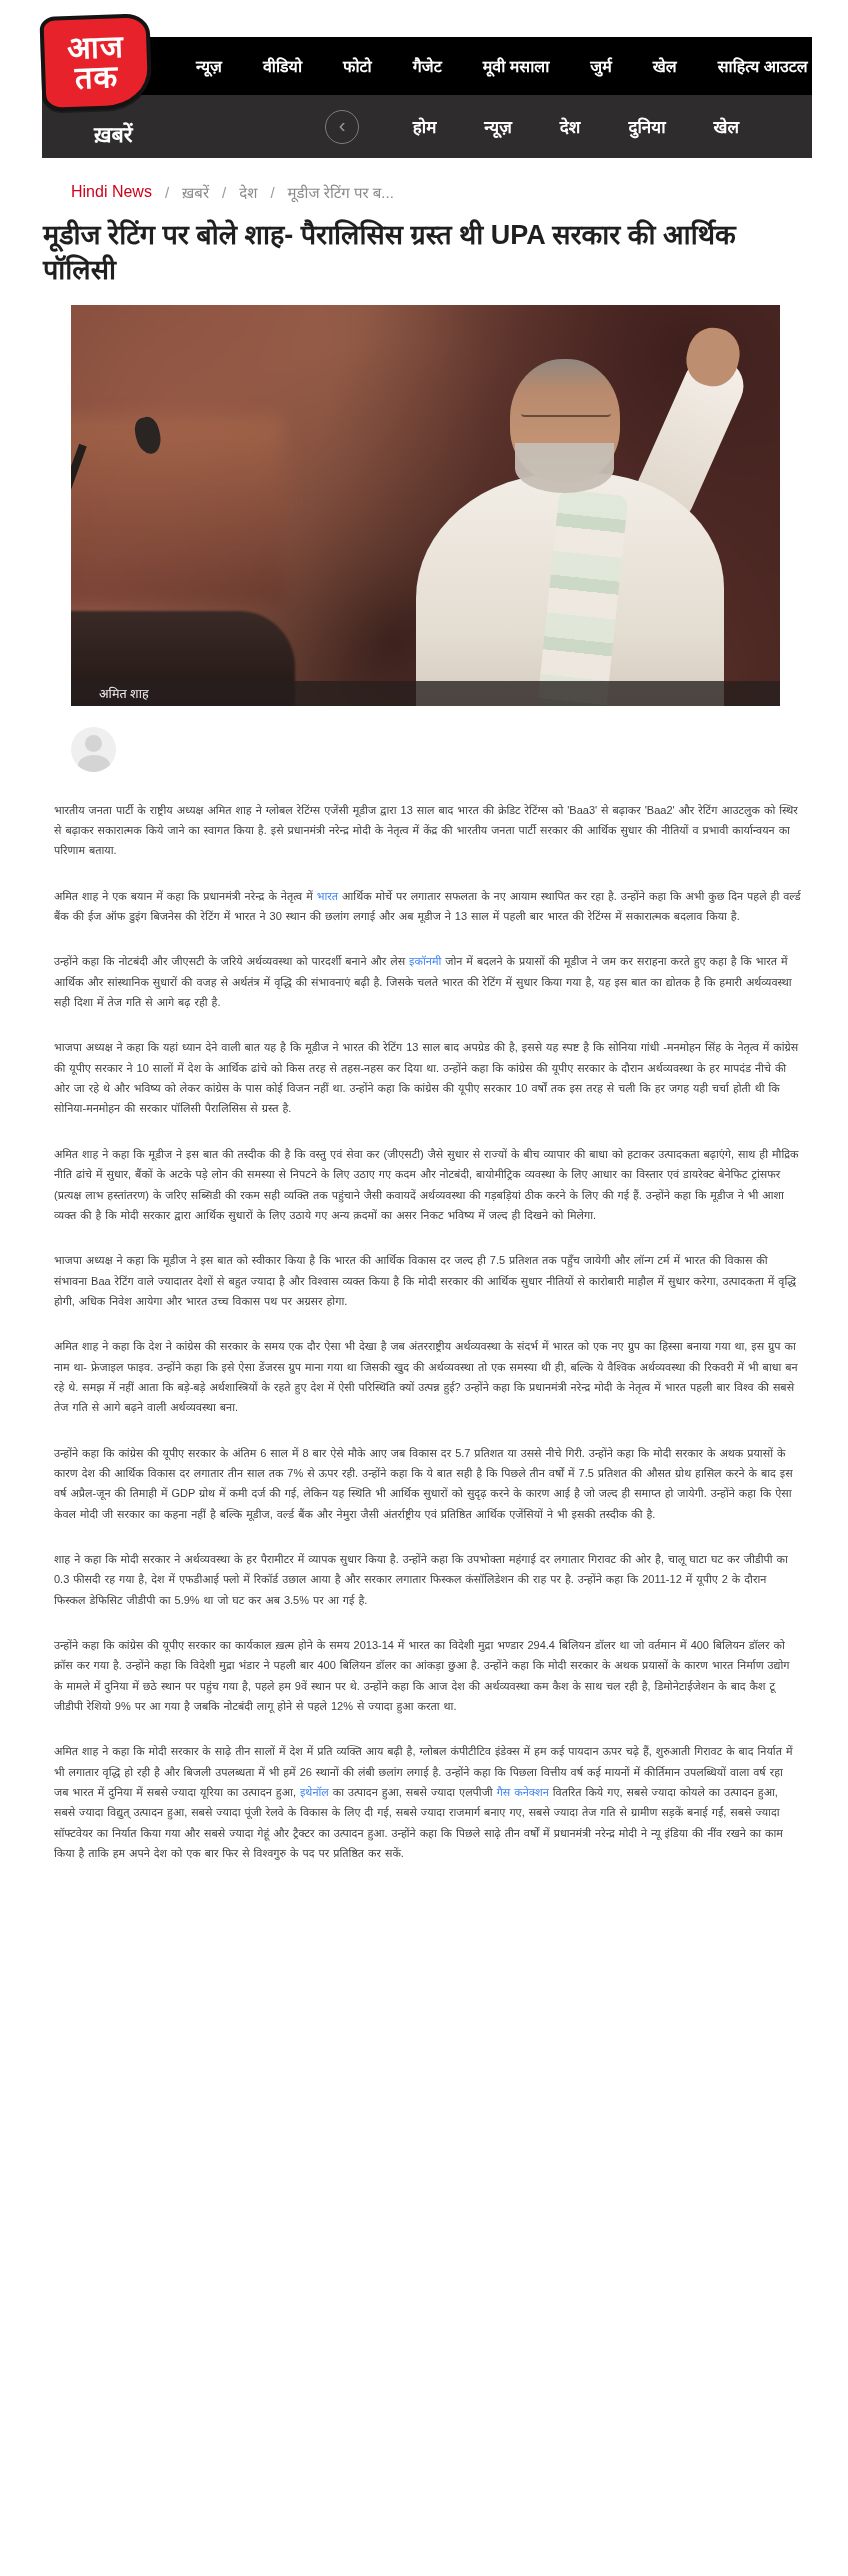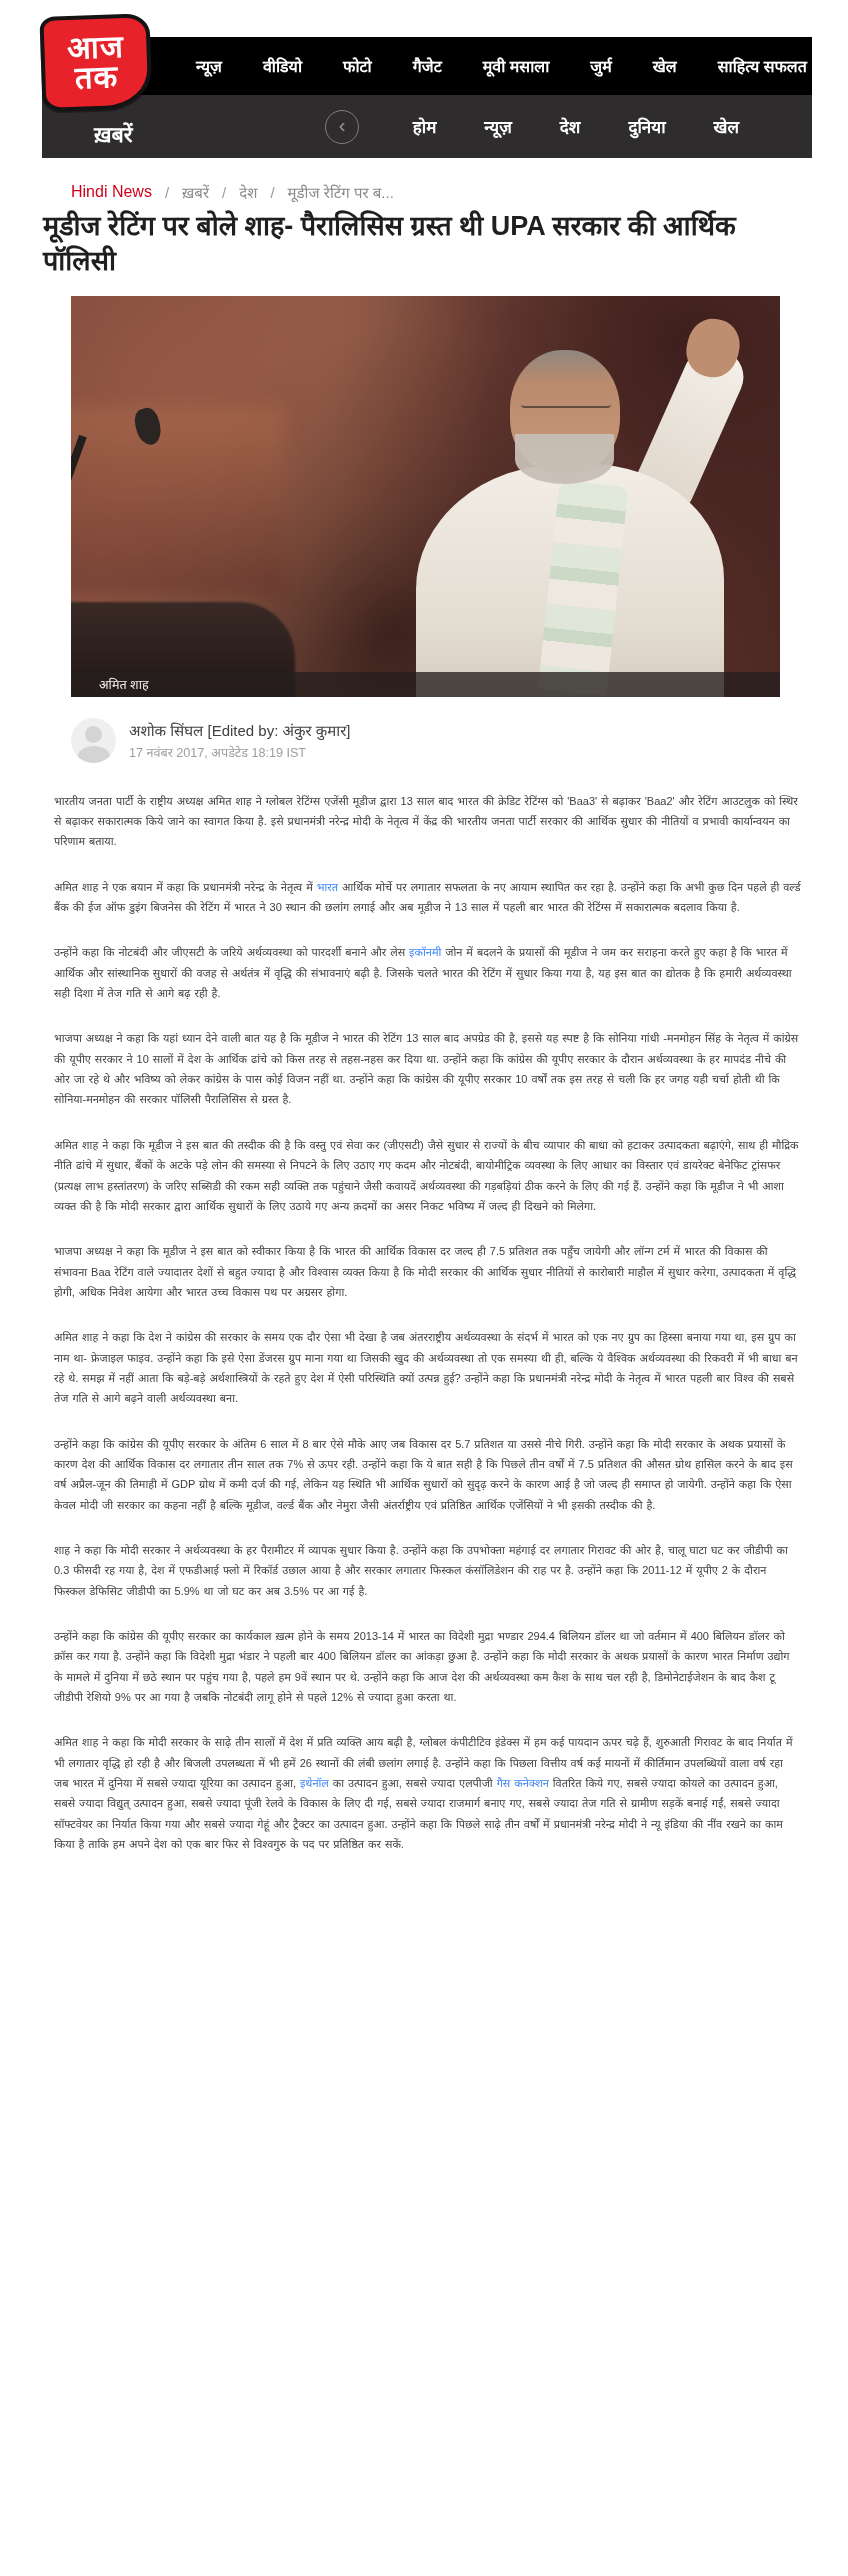--- a/index.html
+++ b/index.html
@@ -48,21 +48,21 @@
   .breadcrumb {
     margin:24px 37px 0 71px; font-size:15px; color:#8a8a8a;
     display:flex; align-items:center; gap:13px; flex-wrap:nowrap;
   }
   .breadcrumb .crumb { cursor:pointer; }
   .breadcrumb .crumb.first { color:#d0021b; font-size:16px; }
   .breadcrumb .sep { color:#9a9a9a; }
 
   
   .article-title {
-    margin:7px 45px 0 43px; font-size:27px; font-weight:bold; color:#1f1f1f;
+    margin:16px 45px 0 43px; font-size:27px; font-weight:bold; color:#1f1f1f;
     line-height:1.3; max-width:765px;
   }
 
   
   .hero {
     position:relative; margin:17px auto 0 71px; width:709px; height:401px;
     overflow:hidden; background:#6d28d9;
   }
   .hero .bg {
     position:absolute; inset:-18.7px; filter:blur(5.6px);
@@ -142,21 +142,21 @@
   </div>
 
   <div class="bar topbar" id="top-nav">
       <span class="nav-item">न्यूज़</span>
       <span class="nav-item">वीडियो</span>
       <span class="nav-item">फोटो</span>
       <span class="nav-item">गैजेट</span>
       <span class="nav-item">मूवी मसाला</span>
       <span class="nav-item">जुर्म</span>
       <span class="nav-item">खेल</span>
-      <span class="nav-item">साहित्य सफलत</span>
+      <span class="nav-item">साहित्य आउटल</span>
     </div>
 
   <div class="bar subbar">
     <div class="section-label">ख़बरें</div>
     <div class="subnav-group">
       <div class="chev-circle">‹</div>
       <span id="sub-nav-items" style="display:flex;gap:48px;">
           <span class="nav-item">होम</span>
           <span class="nav-item">न्यूज़</span>
           <span class="nav-item">देश</span>
@@ -197,24 +197,20 @@
   <div class="caption-bar">
     <span>अमित शाह</span>
   </div>
 </div>
 
 <div class="author-row">
   <div class="avatar">
     <div class="a-head"></div>
     <div class="a-body"></div>
   </div>
-  <div class="author-meta">
-    <div class="author-name">अशोक सिंघल [Edited by: अंकुर कुमार]</div>
-    <div class="author-date">17 नवंबर 2017, अपडेटेड 18:19 IST</div>
-  </div>
 </div>
 
 <div class="article-body" id="article-body">
     <p><span>भारतीय जनता पार्टी के राष्ट्रीय अध्यक्ष अमित शाह ने ग्लोबल रेटिंग्स एजेंसी मूडीज द्वारा 13 साल बाद भारत की क्रेडिट रेटिंग्स को 'Baa3' से बढ़ाकर 'Baa2' और रेटिंग आउटलुक को स्थिर से बढ़ाकर सकारात्मक किये जाने का स्वागत किया है. इसे प्रधानमंत्री नरेन्द्र मोदी के नेतृत्व में केंद्र की भारतीय जनता पार्टी सरकार की आर्थिक सुधार की नीतियों व प्रभावी कार्यान्वयन का परिणाम बताया.</span></p>
     <p><span>अमित शाह ने एक बयान में कहा कि प्रधानमंत्री नरेन्द्र के नेतृत्व में </span><a class="inline-link">भारत</a><span> आर्थिक मोर्चे पर लगातार सफलता के नए आयाम स्थापित कर रहा है. उन्होंने कहा कि अभी कुछ दिन पहले ही वर्ल्ड बैंक की ईज ऑफ डुइंग बिजनेस की रेटिंग में भारत ने 30 स्थान की छलांग लगाई और अब मूडीज ने 13 साल में पहली बार भारत की रेटिंग्स में सकारात्मक बदलाव किया है.</span></p>
     <p><span>उन्होंने कहा कि नोटबंदी और जीएसटी के जरिये अर्थव्यवस्था को पारदर्शी बनाने और लेस </span><a class="inline-link">इकॉनमी</a><span> जोन में बदलने के प्रयासों की मूडीज ने जम कर सराहना करते हुए कहा है कि भारत में आर्थिक और सांस्थानिक सुधारों की वजह से अर्थतंत्र में वृद्धि की संभावनाएं बढ़ी है. जिसके चलते भारत की रेटिंग में सुधार किया गया है, यह इस बात का द्योतक है कि हमारी अर्थव्यवस्था सही दिशा में तेज गति से आगे बढ़ रही है.</span></p>
     <p><span>भाजपा अध्यक्ष ने कहा कि यहां ध्यान देने वाली बात यह है कि मूडीज ने भारत की रेटिंग 13 साल बाद अपग्रेड की है, इससे यह स्पष्ट है कि सोनिया गांधी -मनमोहन सिंह के नेतृत्व में कांग्रेस की यूपीए सरकार ने 10 सालों में देश के आर्थिक ढांचे को किस तरह से तहस-नहस कर दिया था. उन्होंने कहा कि कांग्रेस की यूपीए सरकार के दौरान अर्थव्यवस्था के हर मापदंड नीचे की ओर जा रहे थे और भविष्य को लेकर कांग्रेस के पास कोई विजन नहीं था. उन्होंने कहा कि कांग्रेस की यूपीए सरकार 10 वर्षों तक इस तरह से चली कि हर जगह यही चर्चा होती थी कि सोनिया-मनमोहन की सरकार पॉलिसी पैरालिसिस से ग्रस्त है.</span></p>
     <p><span>अमित शाह ने कहा कि मूडीज ने इस बात की तस्दीक की है कि वस्तु एवं सेवा कर (जीएसटी) जैसे सुधार से राज्यों के बीच व्यापार की बाधा को हटाकर उत्पादकता बढ़ाएंगे, साथ ही मौद्रिक नीति ढांचे में सुधार, बैंकों के अटके पड़े लोन की समस्या से निपटने के लिए उठाए गए कदम और नोटबंदी, बायोमीट्रिक व्यवस्था के लिए आधार का विस्तार एवं डायरेक्ट बेनेफिट ट्रांसफर (प्रत्यक्ष लाभ हस्तांतरण) के जरिए सब्सिडी की रकम सही व्यक्ति तक पहुंचाने जैसी कवायदें अर्थव्यवस्था की गड़बड़ियां ठीक करने के लिए की गई हैं. उन्होंने कहा कि मूडीज ने भी आशा व्यक्त की है कि मोदी सरकार द्वारा आर्थिक सुधारों के लिए उठाये गए अन्य क़दमों का असर निकट भविष्य में जल्द ही दिखने को मिलेगा.</span></p>
     <p><span>भाजपा अध्यक्ष ने कहा कि मूडीज ने इस बात को स्वीकार किया है कि भारत की आर्थिक विकास दर जल्द ही 7.5 प्रतिशत तक पहुँच जायेगी और लॉन्ग टर्म में भारत की विकास की संभावना Baa रेटिंग वाले ज्यादातर देशों से बहुत ज्यादा है और विश्वास व्यक्त किया है कि मोदी सरकार की आर्थिक सुधार नीतियों से कारोबारी माहौल में सुधार करेगा, उत्पादकता में वृद्धि होगी, अधिक निवेश आयेगा और भारत उच्च विकास पथ पर अग्रसर होगा.</span></p>
     <p><span>अमित शाह ने कहा कि देश ने कांग्रेस की सरकार के समय एक दौर ऐसा भी देखा है जब अंतरराष्ट्रीय अर्थव्यवस्था के संदर्भ में भारत को एक नए ग्रुप का हिस्सा बनाया गया था, इस ग्रुप का नाम था- फ्रेजाइल फाइव. उन्होंने कहा कि इसे ऐसा डेंजरस ग्रुप माना गया था जिसकी खुद की अर्थव्यवस्था तो एक समस्या थी ही, बल्कि ये वैश्विक अर्थव्यवस्था की रिकवरी में भी बाधा बन रहे थे. समझ में नहीं आता कि बड़े-बड़े अर्थशास्त्रियों के रहते हुए देश में ऐसी परिस्थिति क्यों उत्पन्न हुई? उन्होंने कहा कि प्रधानमंत्री नरेन्द्र मोदी  के नेतृत्व में भारत पहली बार विश्व की सबसे तेज गति से आगे बढ़ने वाली अर्थव्यवस्था बना.</span></p>

